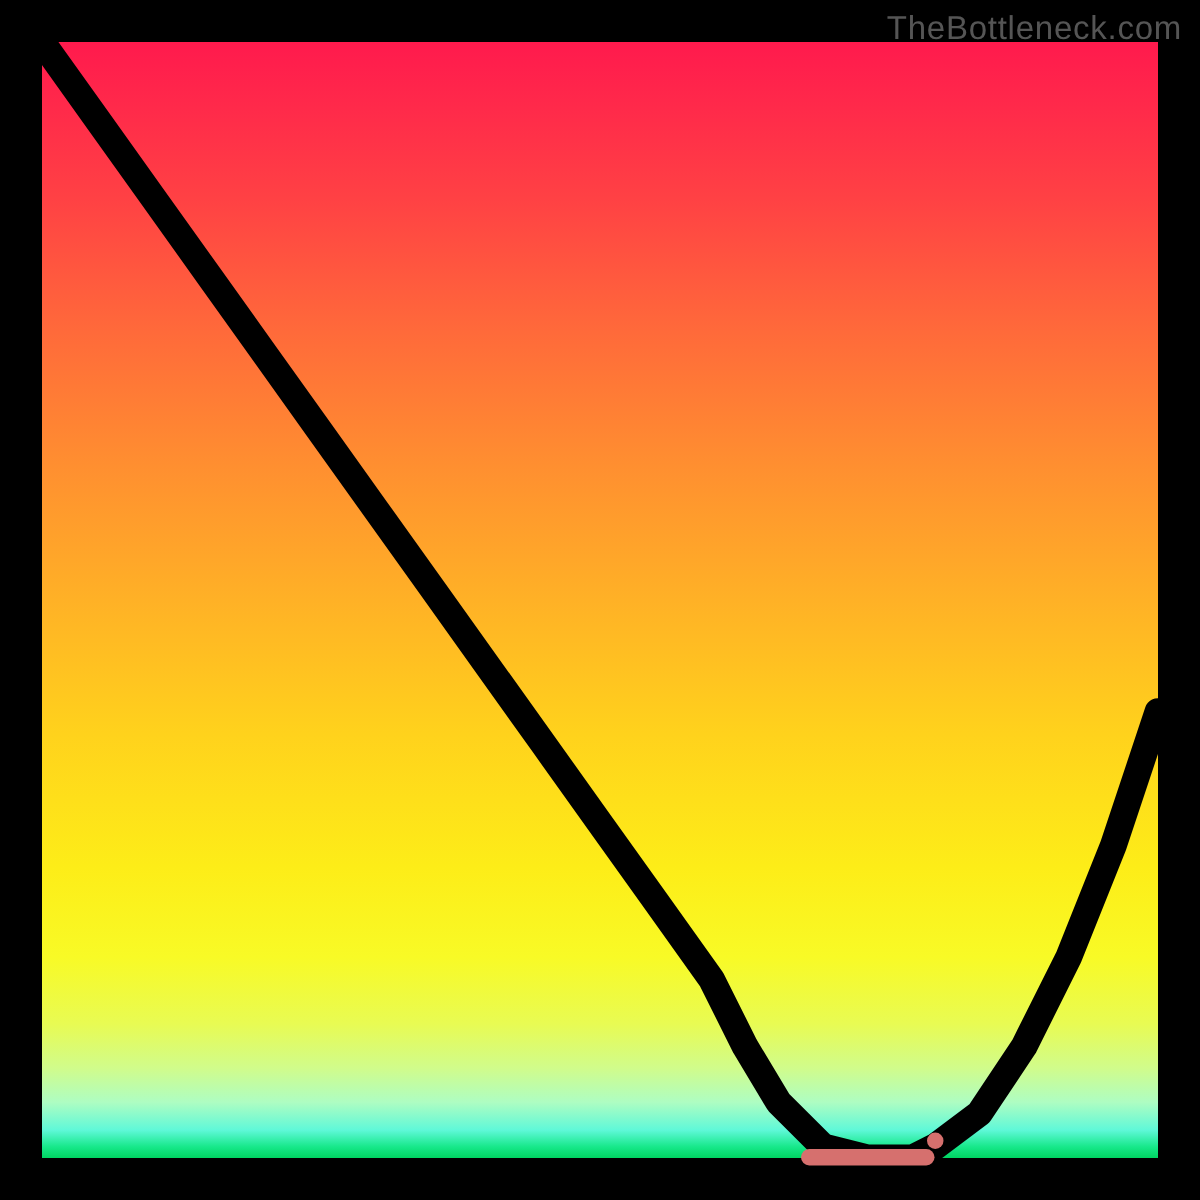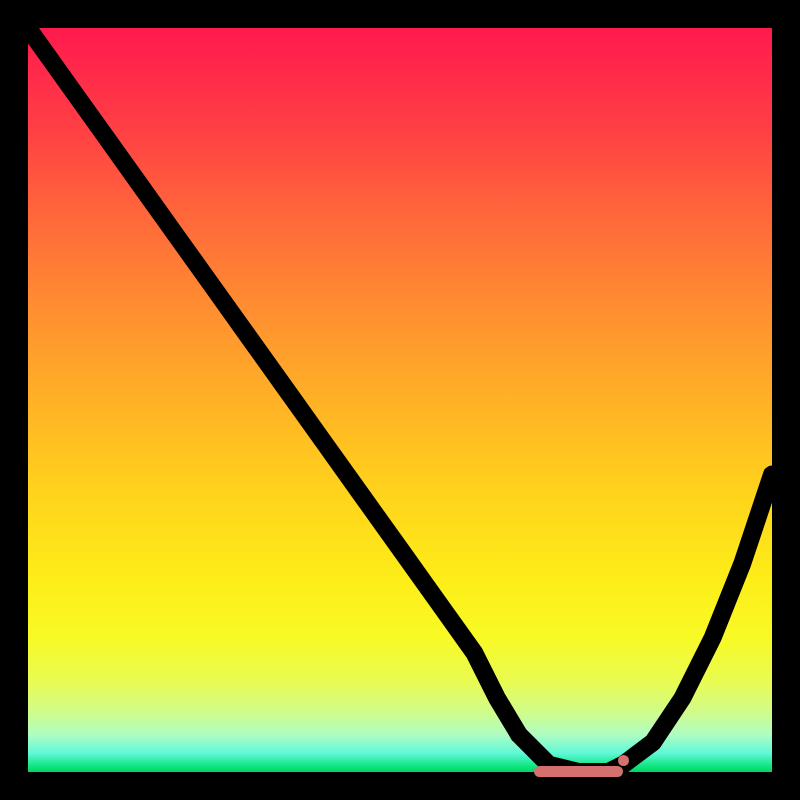--- a/index.html
+++ b/index.html
@@ -81,20 +81,21 @@
     width: 11px;
     height: 11px;
     border-radius: 50%;
     background: #d6706e;
   }
 </style>
 </head>
 <body>
 
 <div class="frame">
+  <div class="watermark">TheBottleneck.com</div>
 
   <div class="plot-area">
     <div class="gradient"></div>
 
     <svg class="curve" viewBox="0 0 100 100" preserveAspectRatio="none">
       <path d="M0 0 L5 7 L10 14 L15 21 L20 28 L25 35 L30 42 L35 49 L40 56 L45 63 L50 70 L55 77 L60 84 L63 90 L66 95 L70 99 L74 100 L78 100 L80 99 L84 96 L88 90 L92 82 L96 72 L100 60"></path>
     </svg>
 
     <div class="minimum-band" style="left: 505.92px; top: 738px; width: 89.28px;"></div>
     <div class="minimum-dot" style="left: 590.2px; top: 726.56px;"></div>

